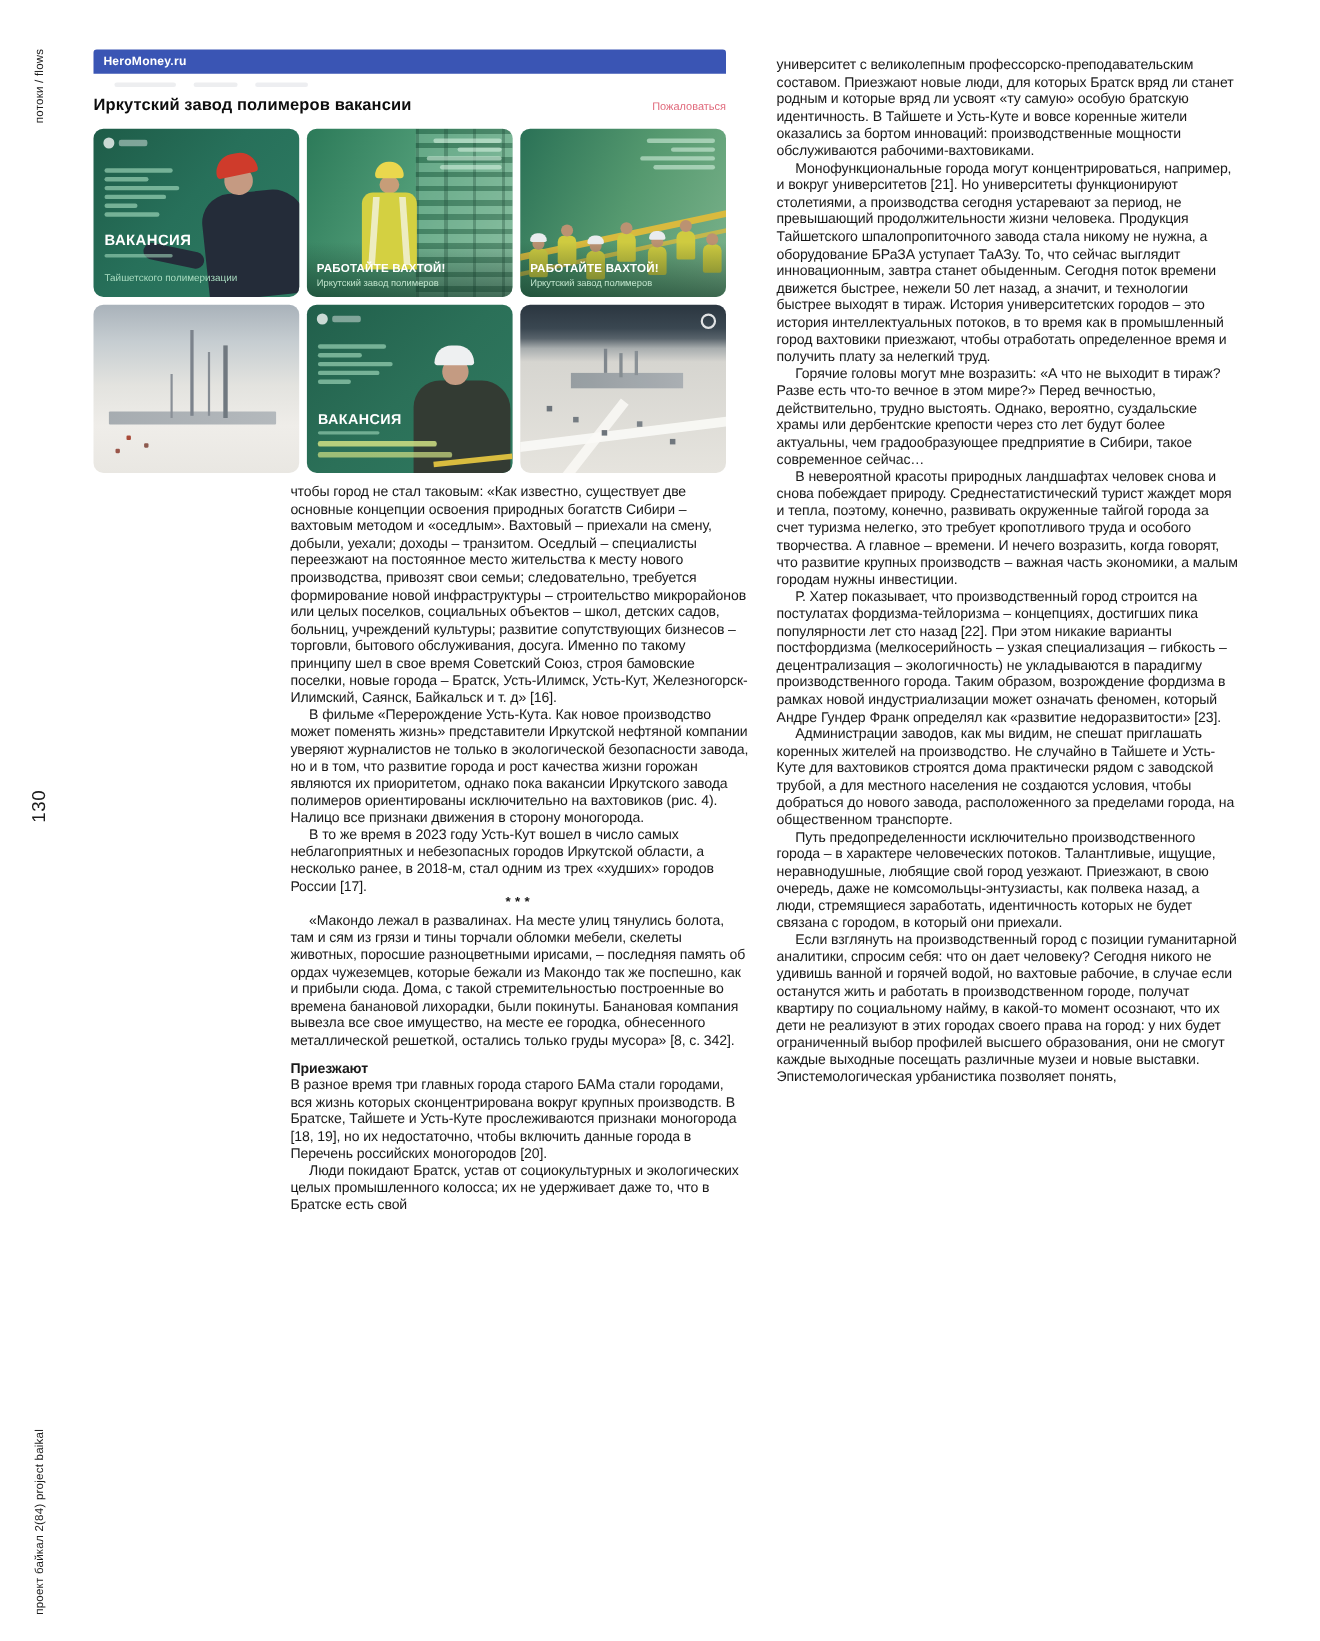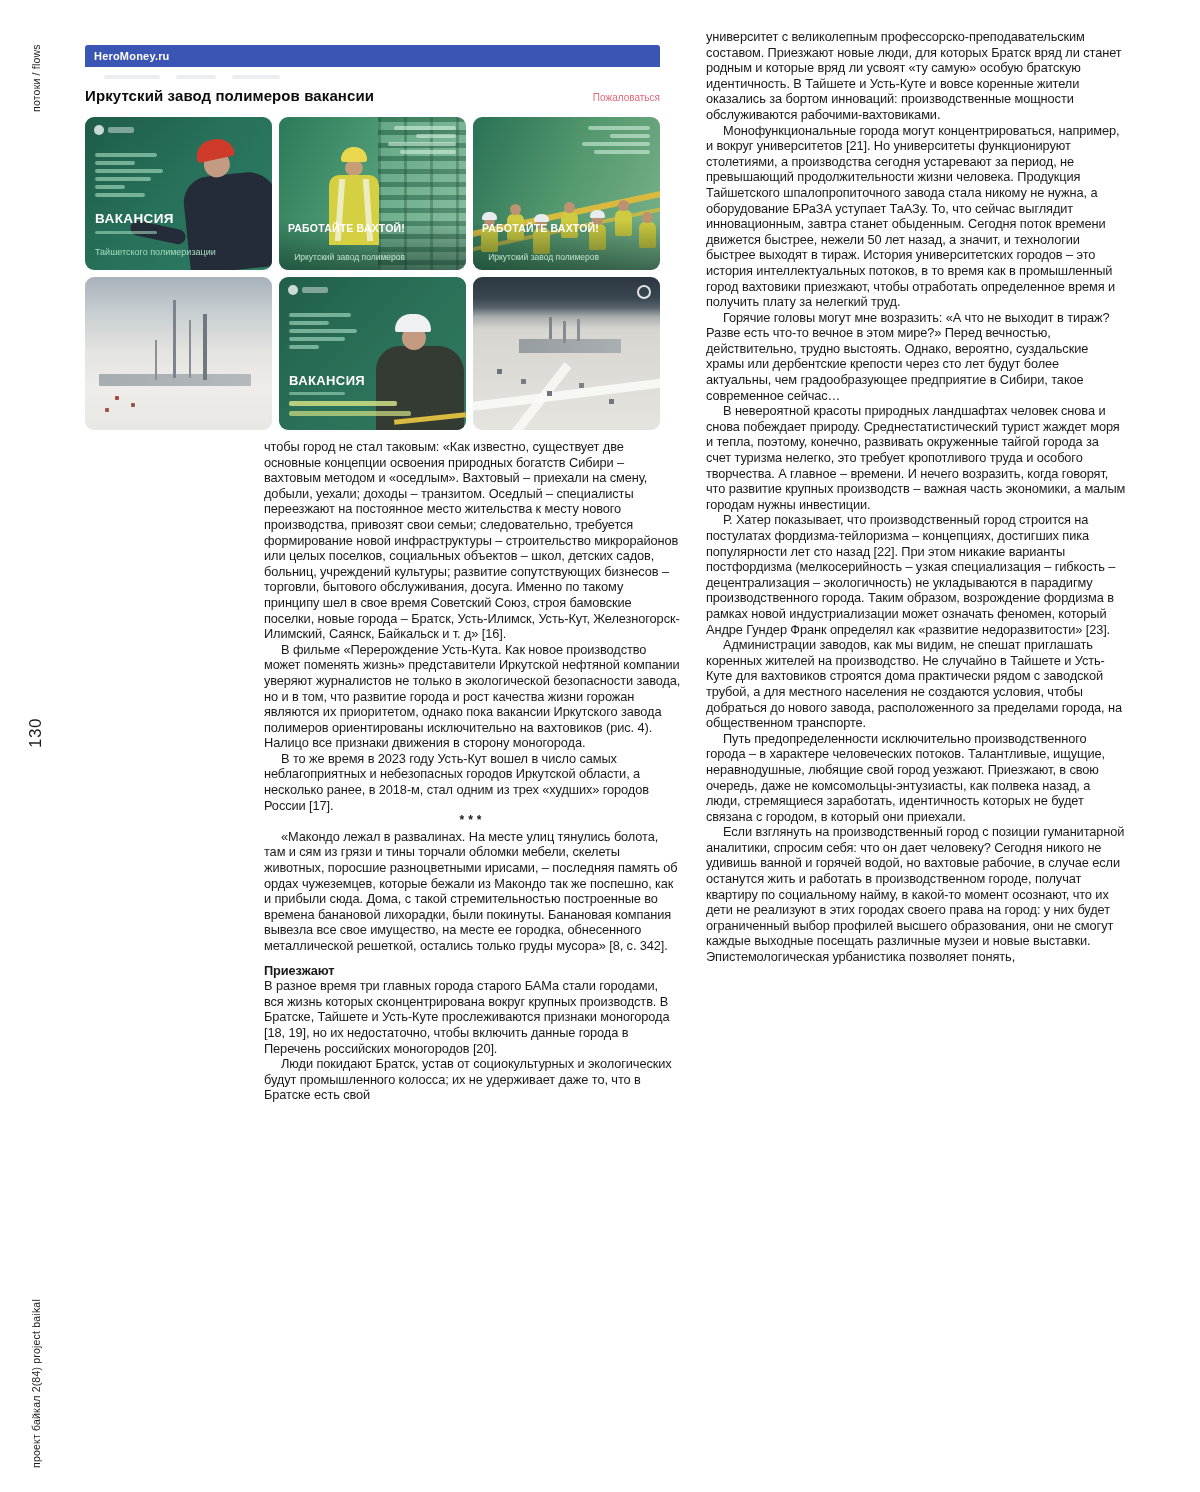--- a/index.html
+++ b/index.html
@@ -18,42 +18,42 @@
   .figure { position:absolute; left:85px; top:45px; width:575px; }
   .bbar { height:22px; background:#3a55b4; border-radius:3px 3px 0 0;
           display:flex; align-items:center; padding:0 9px; box-sizing:border-box; }
   .bbar span { color:#fff; font-weight:bold; font-size:11px; letter-spacing:.2px; }
   .faint { position:absolute; top:30px; left:3px; display:flex; gap:16px; opacity:.3; }
   .faint i { display:block; height:4px; border-radius:2px; background:#c4c8d0; }
   .faint i.red { background:#e09aa6; }.f2{width:56px}.f3{width:40px}.f4{width:48px}
   .fig-head { margin-top:20px; display:flex; justify-content:space-between; align-items:baseline; }
   .fig-title { font-weight:bold; font-size:15px; color:#0d0d0d; letter-spacing:.1px; }
   .report { font-size:10px; color:#e0697b; }
-  .grid { margin-top:13px; display:grid; grid-template-columns:repeat(3,1fr); gap:7px;text-align:right; }
+  .grid { margin-top:13px; display:grid; grid-template-columns:repeat(3,1fr); gap:7px; }
   .tile { position:relative; height:153px; border-radius:9px; overflow:hidden; }
   .tile * { position:absolute; }
 
   
   .logo { left:9px; top:8px; width:42px; height:10px; opacity:.85; }
   .logo::before { content:""; position:absolute; left:0; top:0; width:10px; height:10px;
                   border-radius:50%; background:rgba(255,255,255,.9); }
   .logo::after  { content:""; position:absolute; left:14px; top:2px; width:26px; height:6px;
                   background:rgba(255,255,255,.5); border-radius:2px; }
   .tl { left:10px; top:36px; width:72px; }
   .tl i { position:static; display:block; height:3.5px; border-radius:2px;
           background:rgba(172,226,196,.6); margin-bottom:4.5px; }
   .tl i:nth-child(1){width:62px}.tl i:nth-child(2){width:40px}.tl i:nth-child(3){width:68px}
   .tl i:nth-child(4){width:56px}.tl i:nth-child(5){width:30px}.tl i:nth-child(6){width:50px}
   .tl-r { left:auto; right:10px; top:9px; width:86px; }
   .tl-r i { margin-left:auto; background:rgba(220,245,230,.55); }
   .capshade { left:0; right:0; bottom:0; height:50px;
               background:linear-gradient(180deg, rgba(8,40,28,0), rgba(8,40,28,.55)); }
   .cap { left:9px; bottom:8px; z-index:3; }
   .cap b { position:static; display:block; color:#fff; font-size:10.5px; font-weight:800; letter-spacing:.2px; }
-  .cap span { position:static; display:block; color:#bfe3cb; font-size:8.5px; margin-top:18px; }
+  .cap span { position:static; display:block; color:#bfe3cb; font-size:8.5px; margin-top:2px; }
   .vac { color:#fff; font-weight:800; font-size:13.5px; letter-spacing:.4px; z-index:2; }
   .subbar { width:62px; height:3.5px; background:rgba(172,226,196,.55); border-radius:2px; }
 
   
   .t1 { background:linear-gradient(130deg,#1e5c48 0%,#27705a 45%,#2f7d63 100%); }
   .t1 .worker { right:-8px; bottom:0; width:94px; height:96px; background:#242c39;
                 border-radius:26px 30px 0 0; transform:rotate(-6deg); }
   .t1 .worker::before { content:""; position:absolute; left:24px; top:-24px; width:26px; height:26px;
                         border-radius:50%; background:#c59a82; }
   .t1 .worker::after  { content:""; position:absolute; left:17px; top:-36px; width:38px; height:20px;
@@ -139,21 +139,21 @@
   
   .fig-caption { position:absolute; left:85px; top:443px; width:186px;
                  font-size:12px; line-height:16px; color:#242424; }
   .fig-caption .mk { display:inline-block; margin-right:7px; }
 
   
   .col { position:absolute; font-size:12.8px; line-height:15.6px; letter-spacing:-.1px; color:#191919; }
   .col p { margin:0; }
   .col p.ind { text-indent:17px; }
   .col-mid   { left:264px; top:439px; width:417px; }
-  .col-right { left:706px; top:29px;  width:421px; }
+  .col-right { left:706px; top:51px;  width:421px; }
   .divider { text-align:center; font-weight:bold; font-size:12px; letter-spacing:4px;
              margin:7px 0 6px; text-indent:0 !important; }
   .hd { font-weight:bold; margin-top:9px !important; }
 </style>
 </head>
 <body>
 
 <div class="page">
 
   <div class="vert v-top">потоки / flows</div>
@@ -274,21 +274,21 @@
 
 
   <div class="col col-mid">
     <p>чтобы город не стал таковым: «Как известно, существует две основные концепции освоения природных богатств Сибири – вахтовым методом и «оседлым». Вахтовый – приехали на смену, добыли, уехали; доходы – транзитом. Оседлый – специалисты переезжают на постоянное место жительства к месту нового производства, привозят свои семьи; следовательно, требуется формирование новой инфраструктуры – строительство микрорайонов или целых поселков, социальных объектов – школ, детских садов, больниц, учреждений культуры; развитие сопутствующих бизнесов – торговли, бытового обслуживания, досуга. Именно по такому принципу шел в свое время Советский Союз, строя бамовские поселки, новые города – Братск, Усть-Илимск, Усть-Кут, Железногорск-Илимский, Саянск, Байкальск и т. д» [16].</p>
     <p class="ind">В фильме «Перерождение Усть-Кута. Как новое производство может поменять жизнь» представители Иркутской нефтяной компании уверяют журналистов не только в экологической безопасности завода, но и в том, что развитие города и рост качества жизни горожан являются их приоритетом, однако пока вакансии Иркутского завода полимеров ориентированы исключительно на вахтовиков (рис. 4). Налицо все признаки движения в сторону моногорода.</p>
     <p class="ind">В то же время в 2023 году Усть-Кут вошел в число самых неблагоприятных и небезопасных городов Иркутской области, а несколько ранее, в 2018-м, стал одним из трех «худших» городов России [17].</p>
     <p class="divider">***</p>
     <p class="ind">«Макондо лежал в развалинах. На месте улиц тянулись болота, там и сям из грязи и тины торчали обломки мебели, скелеты животных, поросшие разноцветными ирисами, – последняя память об ордах чужеземцев, которые бежали из Макондо так же поспешно, как и прибыли сюда. Дома, с такой стремительностью построенные во времена банановой лихорадки, были покинуты. Банановая компания вывезла все свое имущество, на месте ее городка, обнесенного металлической решеткой, остались только груды мусора» [8, с. 342].</p>
     <p class="hd">Приезжают</p>
     <p>В разное время три главных города старого БАМа стали городами, вся жизнь которых сконцентрирована вокруг крупных производств. В Братске, Тайшете и Усть-Куте прослеживаются признаки моногорода [18, 19], но их недостаточно, чтобы включить данные города в Перечень российских моногородов [20].</p>
-    <p class="ind">Люди покидают Братск, устав от социокультурных и экологических будут промышленного колосса; их не удерживает даже то, что в Братске есть свой</p>
+    <p class="ind">Люди покидают Братск, устав от социокультурных и экологических целых промышленного колосса; их не удерживает даже то, что в Братске есть свой</p>
   </div>
 
   <div class="col col-right">
     <p>университет с великолепным профессорско-преподавательским составом. Приезжают новые люди, для которых Братск вряд ли станет родным и которые вряд ли усвоят «ту самую» особую братскую идентичность. В Тайшете и Усть-Куте и вовсе коренные жители оказались за бортом инноваций: производственные мощности обслуживаются рабочими-вахтовиками.</p>
     <p class="ind">Монофункциональные города могут концентрироваться, например, и вокруг университетов [21]. Но университеты функционируют столетиями, а производства сегодня устаревают за период, не превышающий продолжительности жизни человека. Продукция Тайшетского шпалопропиточного завода стала никому не нужна, а оборудование БРаЗА уступает ТаАЗу. То, что сейчас выглядит инновационным, завтра станет обыденным. Сегодня поток времени движется быстрее, нежели 50 лет назад, а значит, и технологии быстрее выходят в тираж. История университетских городов – это история интеллектуальных потоков, в то время как в промышленный город вахтовики приезжают, чтобы отработать определенное время и получить плату за нелегкий труд.</p>
     <p class="ind">Горячие головы могут мне возразить: «А что не выходит в тираж? Разве есть что-то вечное в этом мире?» Перед вечностью, действительно, трудно выстоять. Однако, вероятно, суздальские храмы или дербентские крепости через сто лет будут более актуальны, чем градообразующее предприятие в Сибири, такое современное сейчас…</p>
     <p class="ind">В невероятной красоты природных ландшафтах человек снова и снова побеждает природу. Среднестатистический турист жаждет моря и тепла, поэтому, конечно, развивать окруженные тайгой города за счет туризма нелегко, это требует кропотливого труда и особого творчества. А главное – времени. И нечего возразить, когда говорят, что развитие крупных производств – важная часть экономики, а малым городам нужны инвестиции.</p>
     <p class="ind">Р. Хатер показывает, что производственный город строится на постулатах фордизма-тейлоризма – концепциях, достигших пика популярности лет сто назад [22]. При этом никакие варианты постфордизма (мелкосерийность – узкая специализация – гибкость – децентрализация – экологичность) не укладываются в парадигму производственного города. Таким образом, возрождение фордизма в рамках новой индустриализации может означать феномен, который Андре Гундер Франк определял как «развитие недоразвитости» [23].</p>
     <p class="ind">Администрации заводов, как мы видим, не спешат приглашать коренных жителей на производство. Не случайно в Тайшете и Усть-Куте для вахтовиков строятся дома практически рядом с заводской трубой, а для местного населения не создаются условия, чтобы добраться до нового завода, расположенного за пределами города, на общественном транспорте.</p>
     <p class="ind">Путь предопределенности исключительно производственного города – в характере человеческих потоков. Талантливые, ищущие, неравнодушные, любящие свой город уезжают. Приезжают, в свою очередь, даже не комсомольцы-энтузиасты, как полвека назад, а люди, стремящиеся заработать, идентичность которых не будет связана с городом, в который они приехали.</p>

